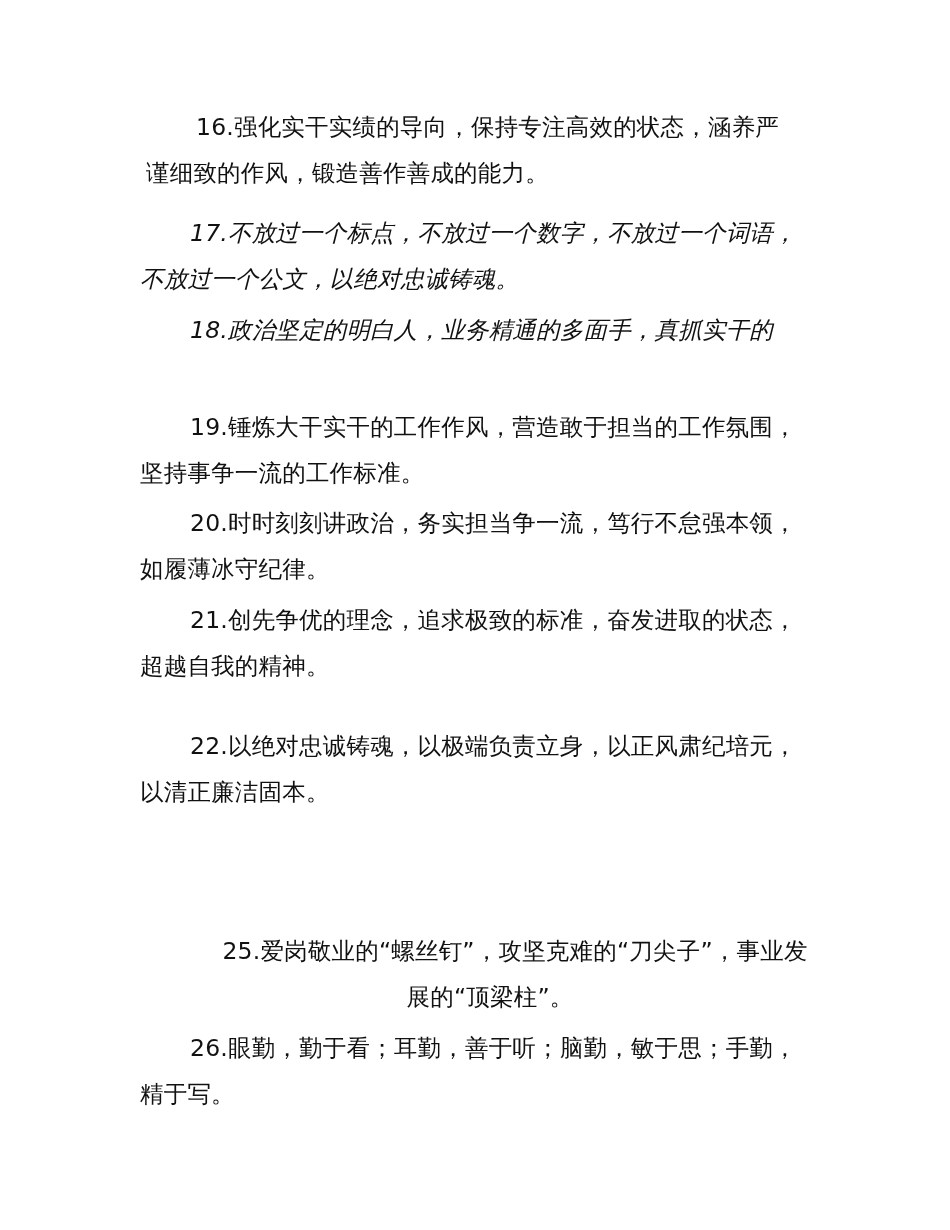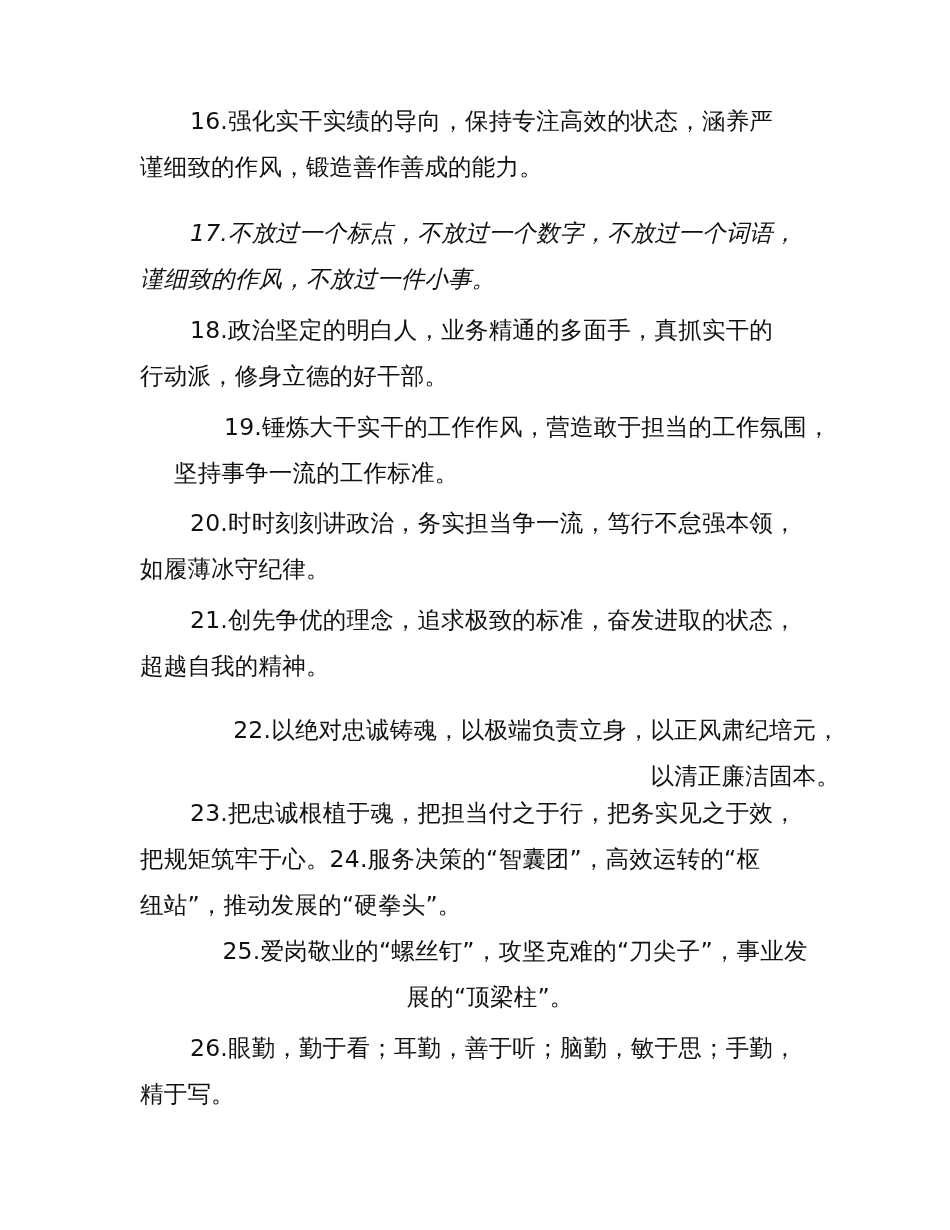--- a/index.html
+++ b/index.html
@@ -38,60 +38,54 @@
     }
     .line.first {
       padding-left: 50px;
     }
   </style>
 </head>
 <body>
 
 <div class="page">
 
-  <div class="para" style="top:98px;">
+  <div class="para" style="top:104px;margin-left:6px;">
     <span class="line first">16.强化实干实绩的导向，保持专注高效的状态，涵养严</span>
     <span class="line">谨细致的作风，锻造善作善成的能力。</span>
   </div>
 
   <div class="para" style="top:210px;font-style:italic;">
     <span class="line first">17.不放过一个标点，不放过一个数字，不放过一个词语，</span>
-    <span class="line">谨细致的作风，不放过一件小事。</span>
+    <span class="line">不放过一个公文，以绝对忠诚铸魂。</span>
   </div>
 
-  <div class="para" style="top:307px;">
+  <div class="para" style="top:307px;font-style:italic;">
     <span class="line first">18.政治坚定的明白人，业务精通的多面手，真抓实干的</span>
-    <span class="line">行动派，修身立德的好干部。</span>
   </div>
 
-  <div class="para" style="top:404px;margin-left:34px;">
+  <div class="para" style="top:404px;">
     <span class="line first">19.锤炼大干实干的工作作风，营造敢于担当的工作氛围，</span>
     <span class="line">坚持事争一流的工作标准。</span>
   </div>
 
   <div class="para" style="top:500px;">
     <span class="line first">20.时时刻刻讲政治，务实担当争一流，笃行不怠强本领，</span>
     <span class="line">如履薄冰守纪律。</span>
   </div>
 
   <div class="para" style="top:597px;">
     <span class="line first">21.创先争优的理念，追求极致的标准，奋发进取的状态，</span>
     <span class="line">超越自我的精神。</span>
   </div>
 
-  <div class="para" style="top:707px;text-align:right;">
+  <div class="para" style="top:723px;">
     <span class="line first">22.以绝对忠诚铸魂，以极端负责立身，以正风肃纪培元，</span>
     <span class="line">以清正廉洁固本。</span>
   </div>
 
-  <div class="para" style="top:790px;">
-    <span class="line first">23.把忠诚根植于魂，把担当付之于行，把务实见之于效，</span>
-    <span class="line">把规矩筑牢于心。24.服务决策的“智囊团”，高效运转的“枢</span>
-    <span class="line">纽站”，推动发展的“硬拳头”。</span>
-  </div>
 
   <div class="para" style="top:928px;text-align:center;">
     <span class="line first">25.爱岗敬业的“螺丝钉”，攻坚克难的“刀尖子”，事业发</span>
     <span class="line">展的“顶梁柱”。</span>
   </div>
 
   <div class="para" style="top:1025px;">
     <span class="line first">26.眼勤，勤于看；耳勤，善于听；脑勤，敏于思；手勤，</span>
     <span class="line">精于写。</span>
   </div>

